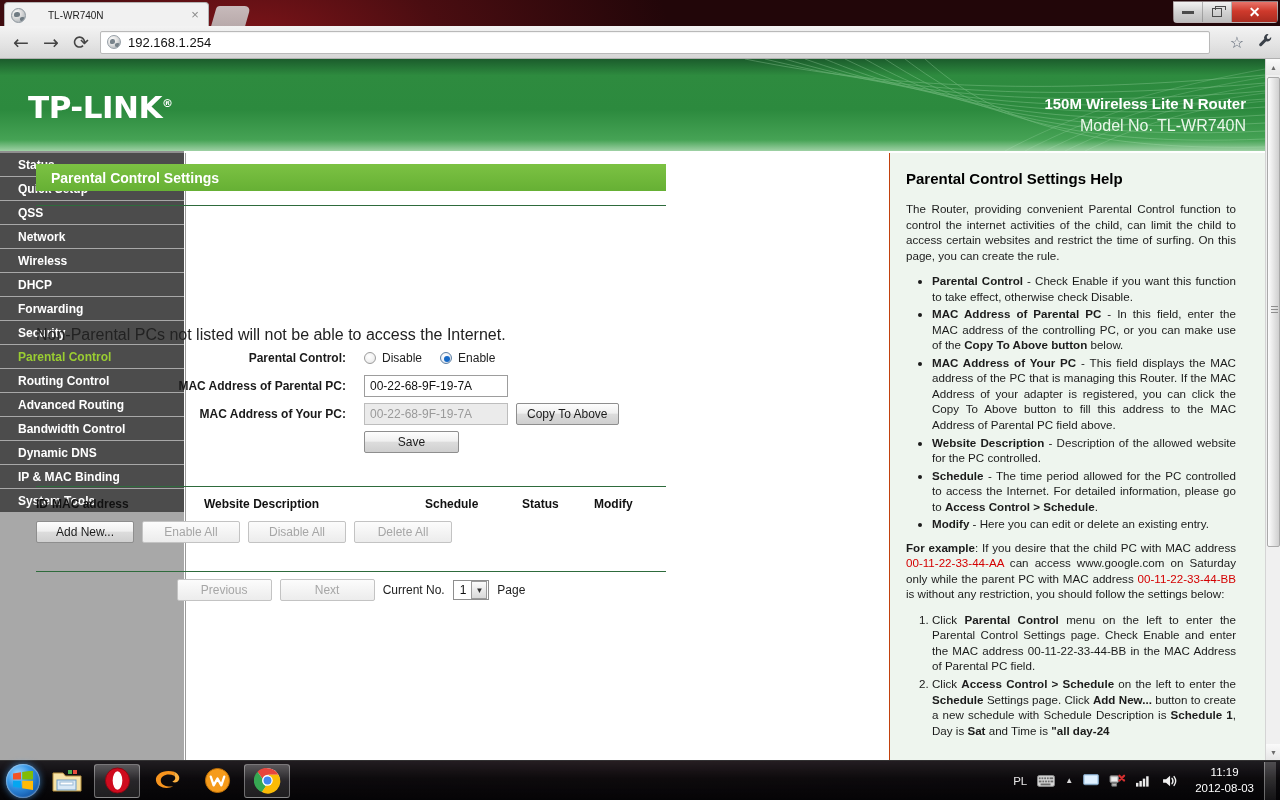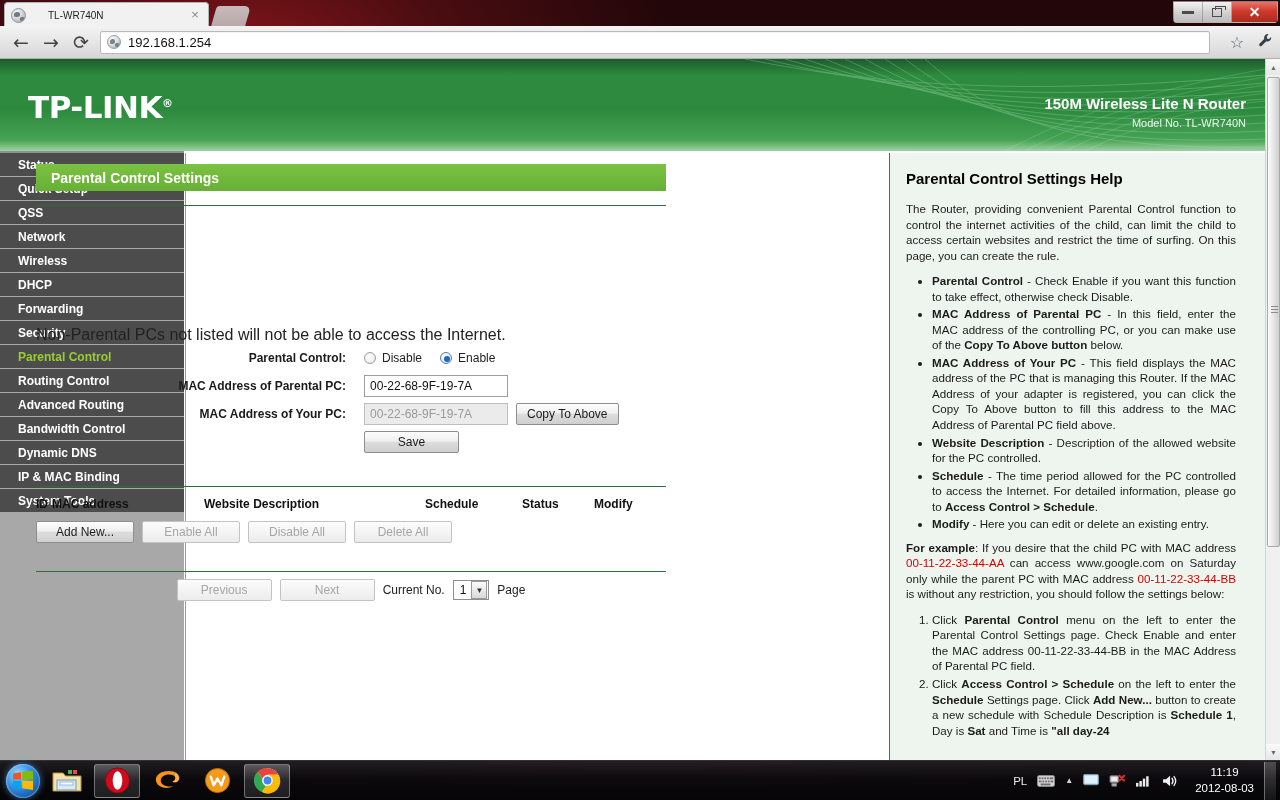--- a/index.html
+++ b/index.html
@@ -164,21 +164,21 @@
     font-family: "DejaVu Sans", sans-serif;
   }
   #logo sup { font-size: 11px; vertical-align: super; }
   #model-line1 {
     position: absolute; right: 19px; top: 36px;
     color: #ffffff; font-size: 15px; font-weight: bold;
     font-family: "Liberation Sans", sans-serif;
   }
   #model-line2 {
     position: absolute; right: 19px; top: 58px;
-    color: #eaf7ea; font-size: 11px;
+    color: #eaf7ea; font-size: 16px;
     font-family: "Liberation Sans", sans-serif;
   }
 
   
   #sidebar {
     position: absolute; left: 0; top: 92px; width: 184px; height: 609px;
     background: #a8a8a8;
     border-top: 2px solid #8f8f8f;
   }
   .menu-item {

